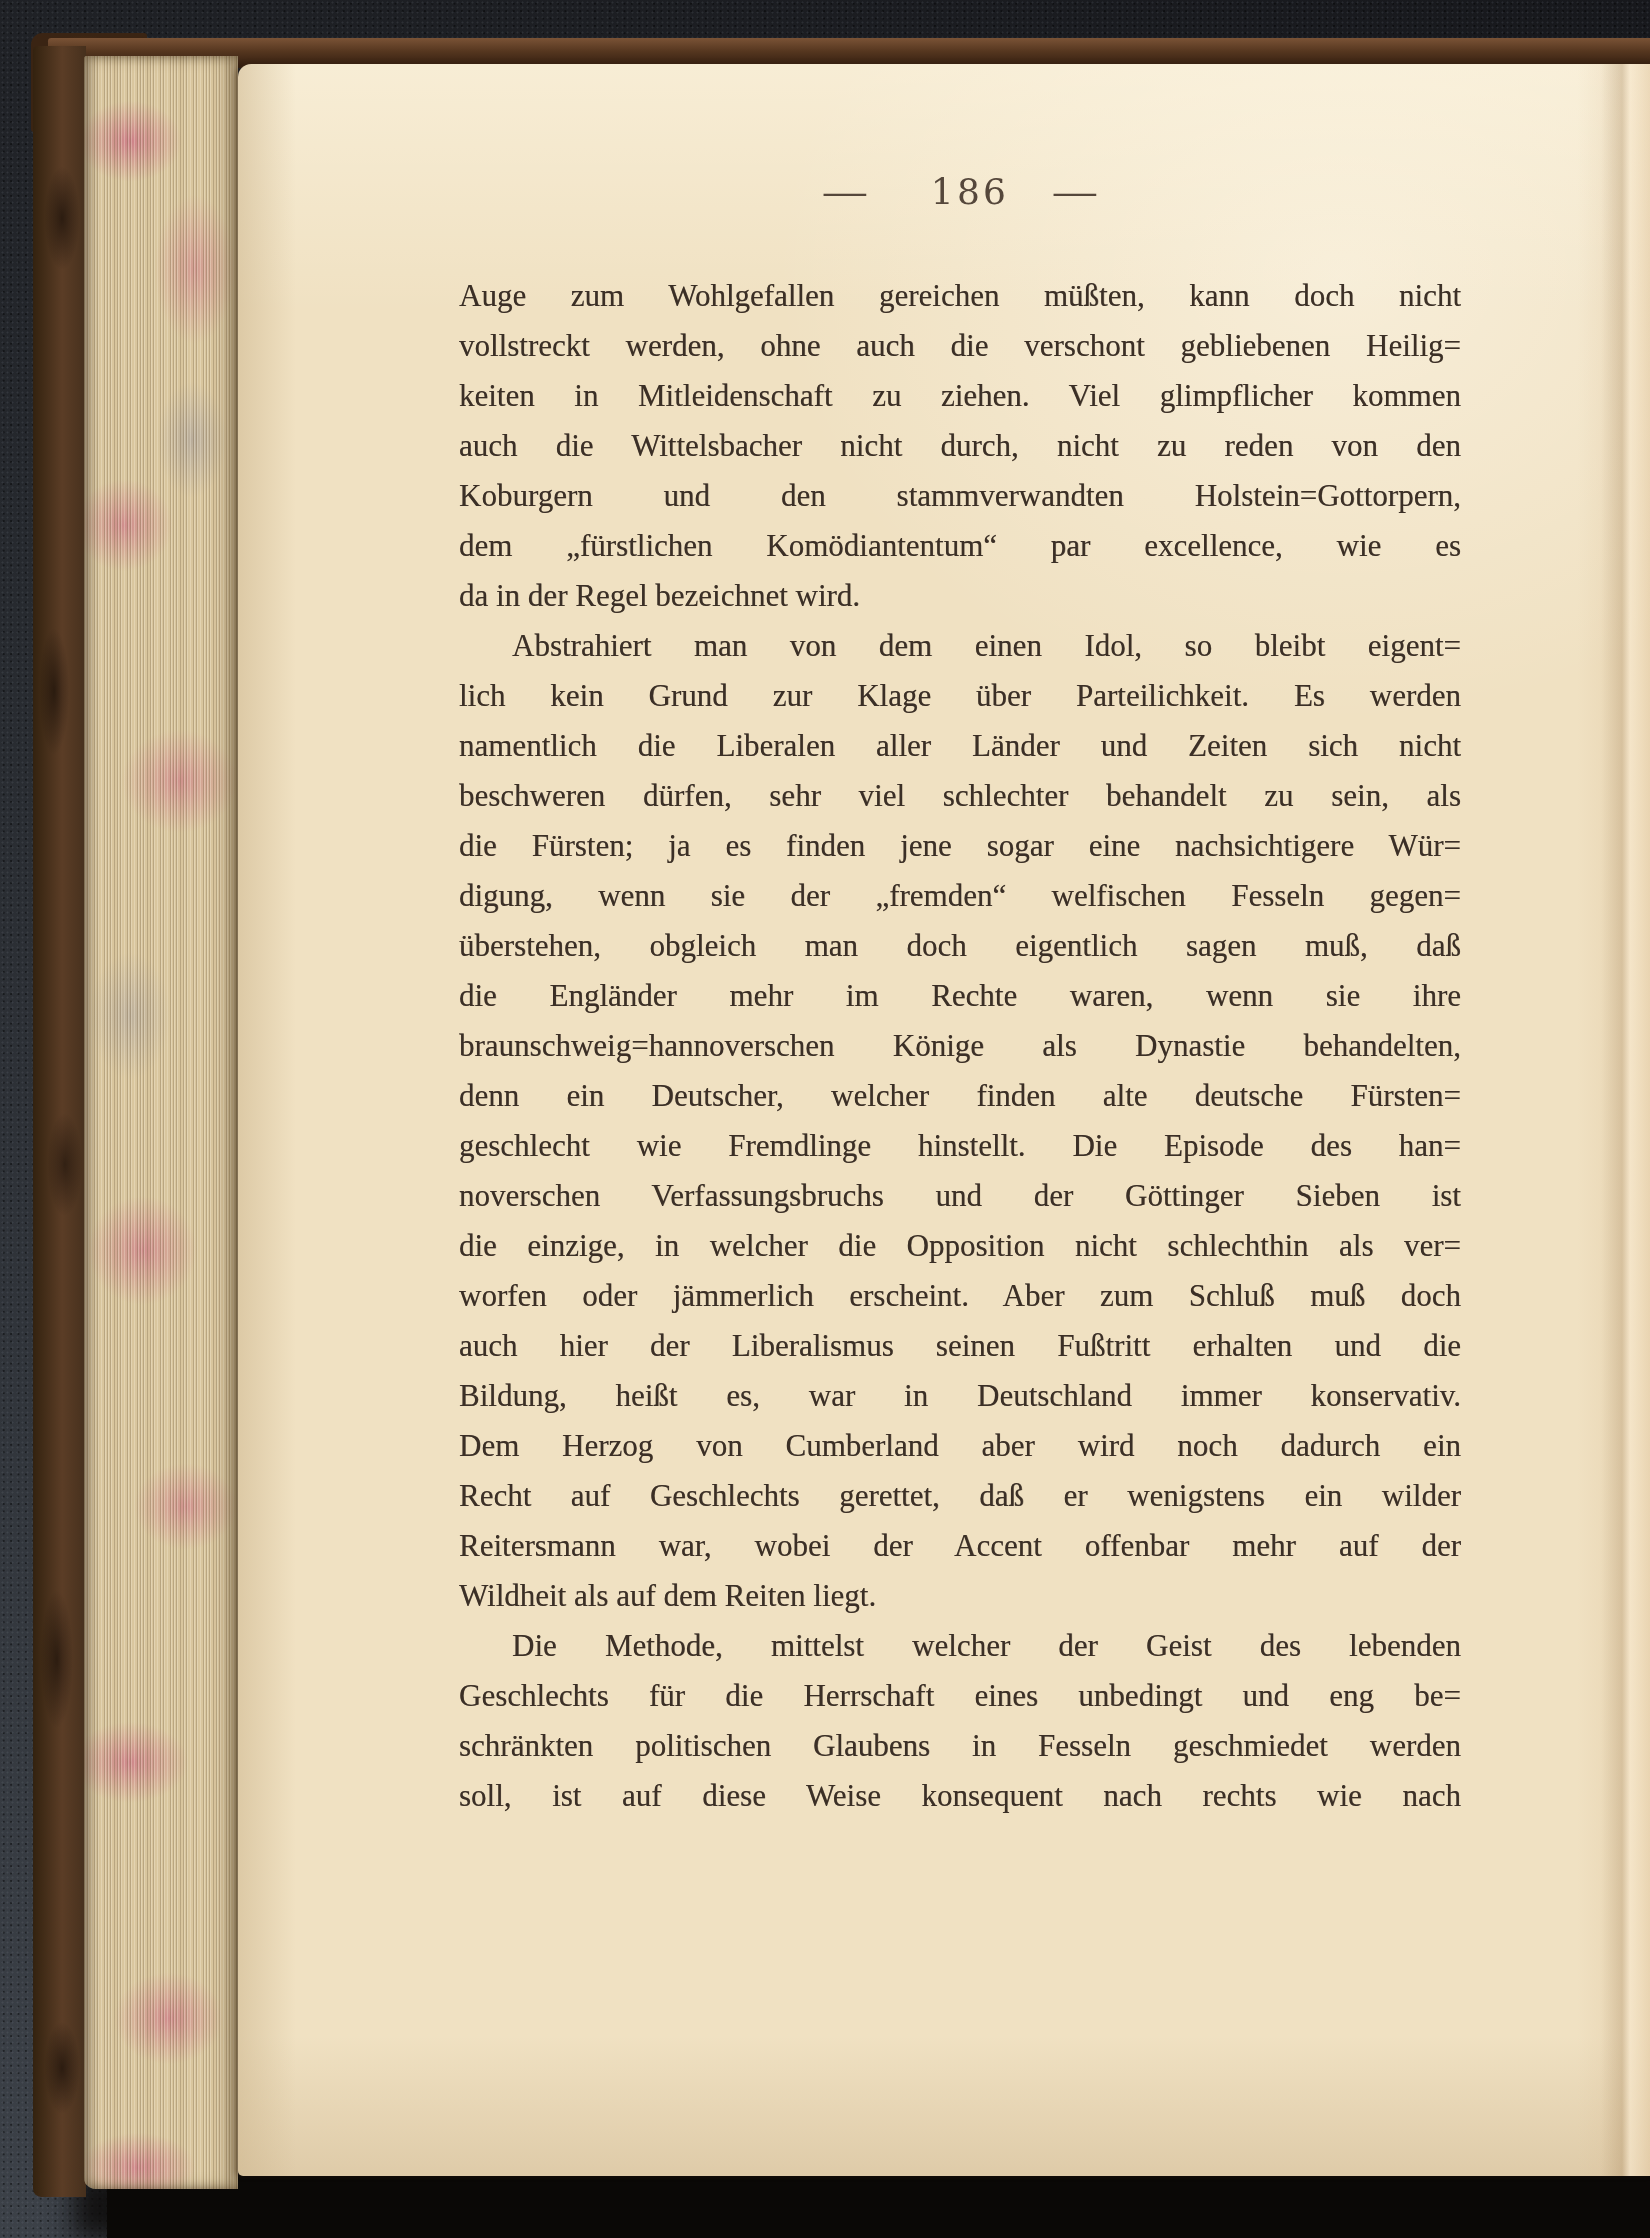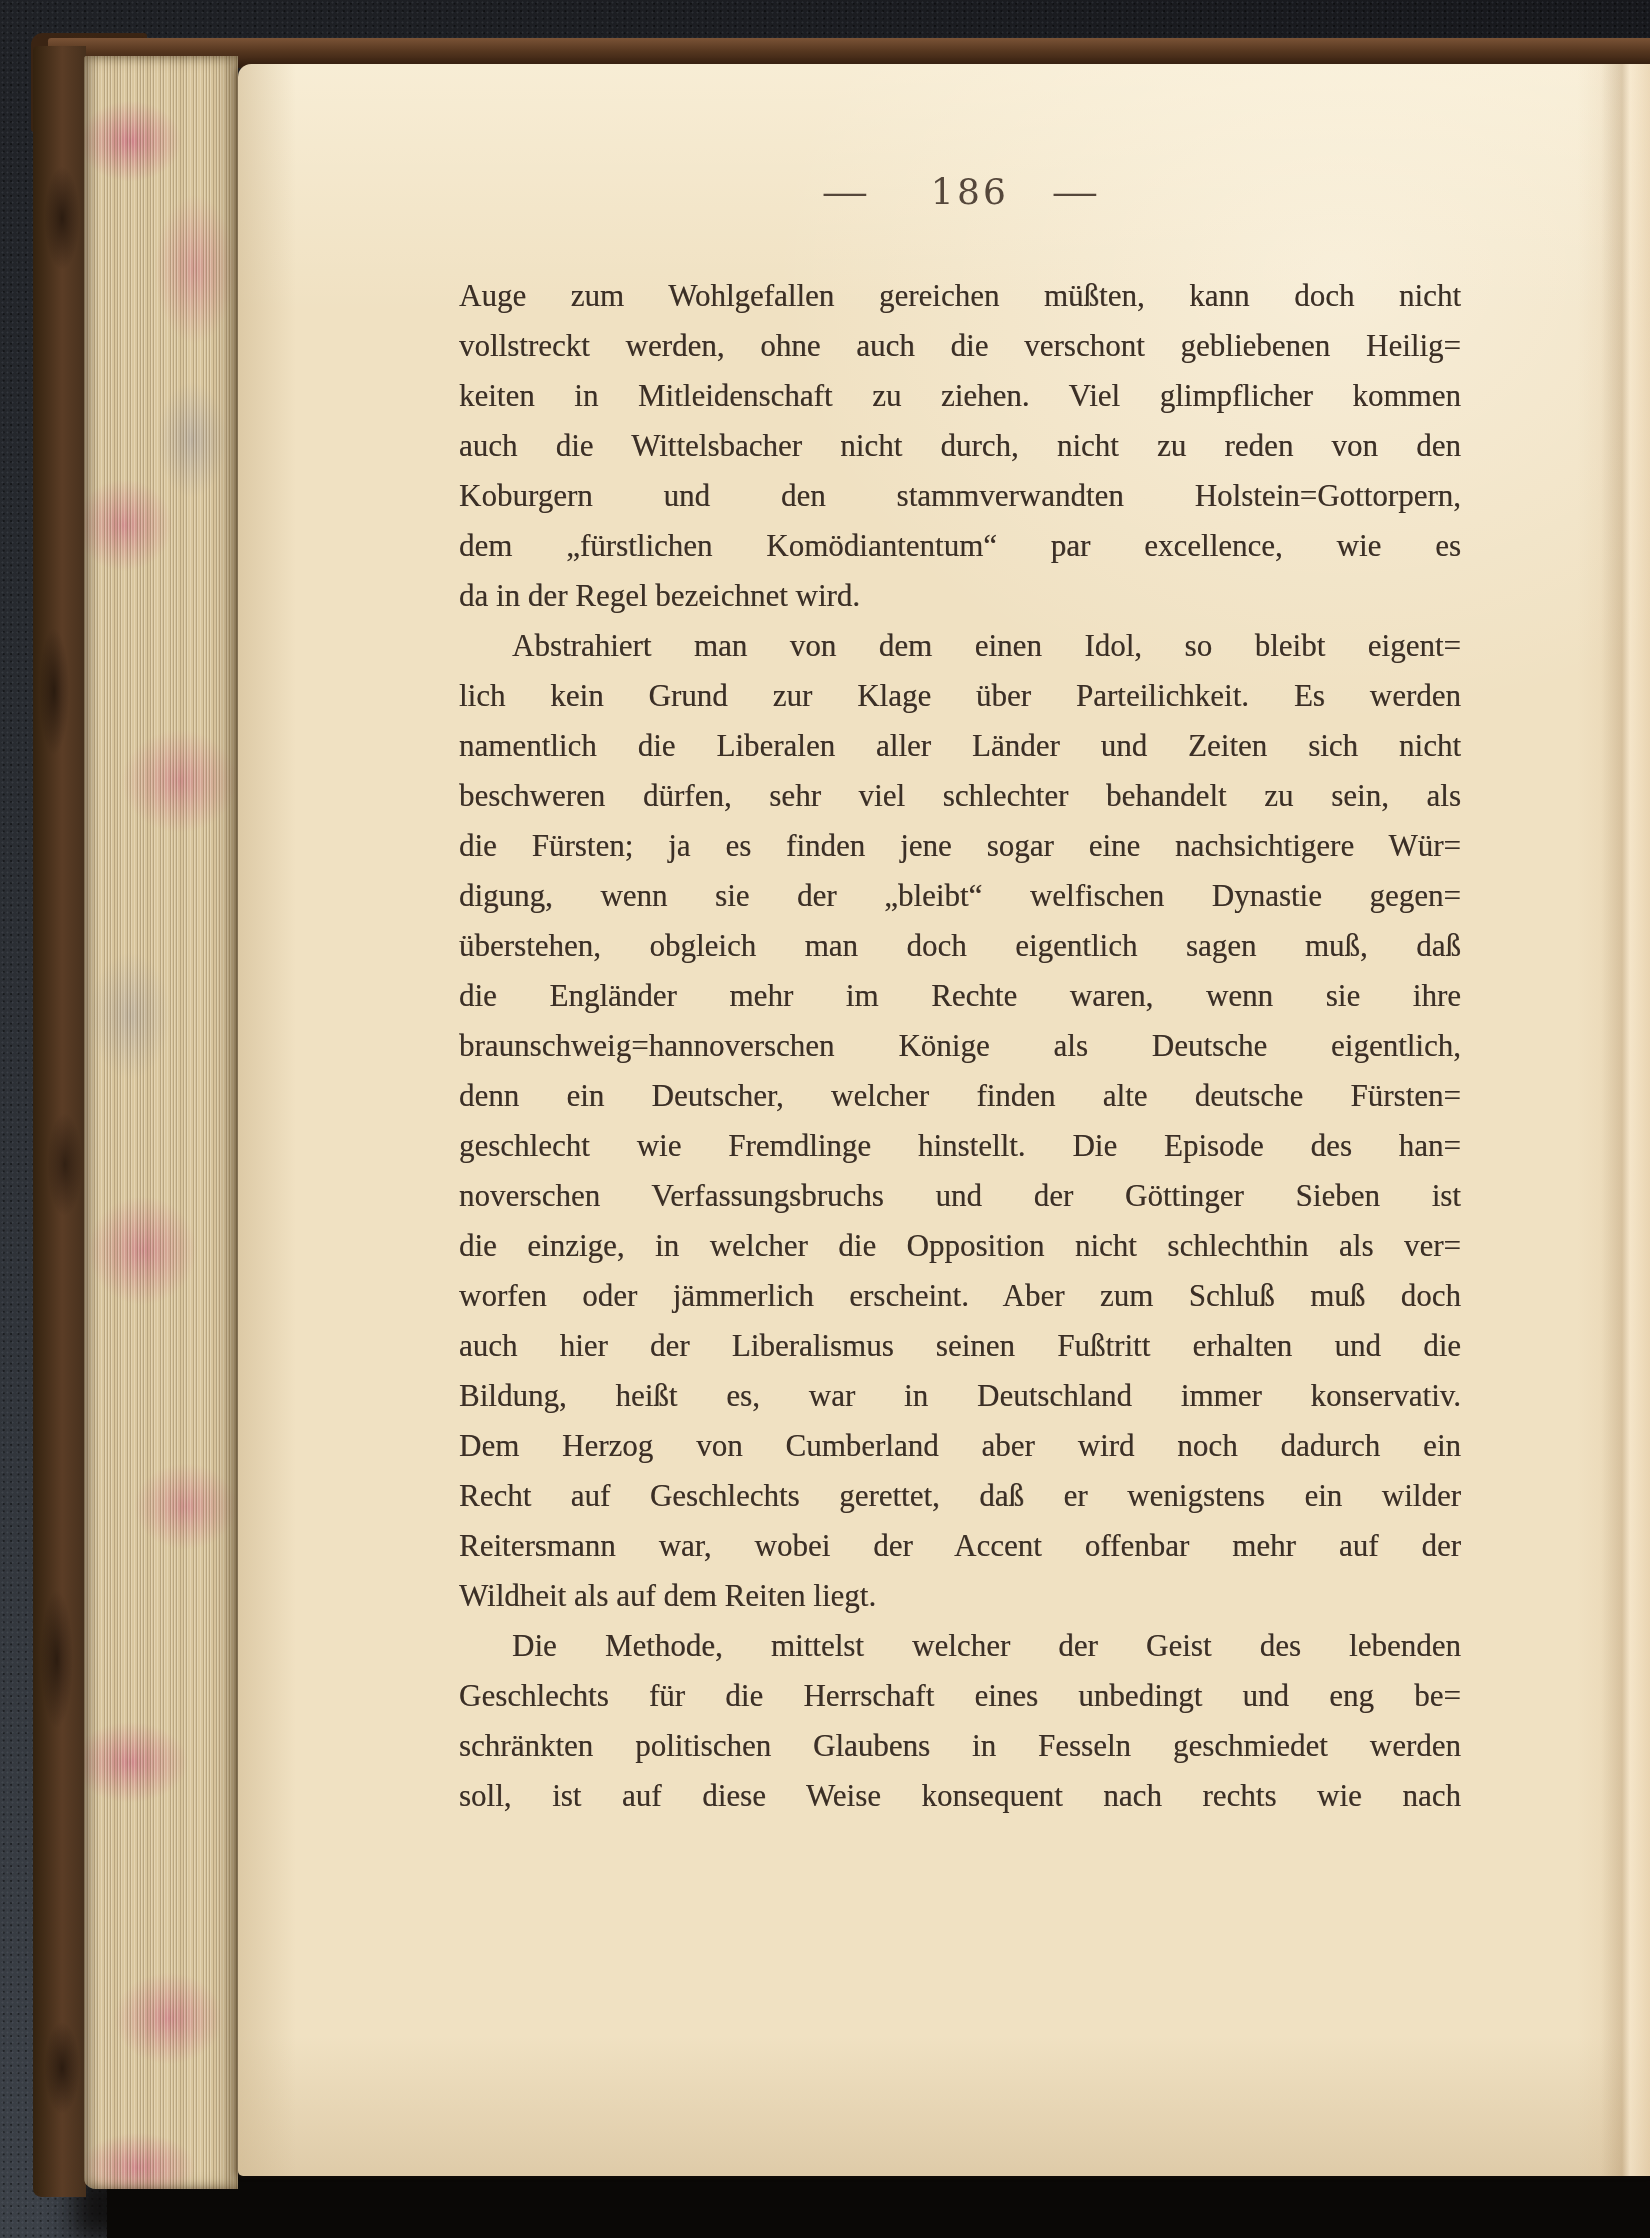--- a/index.html
+++ b/index.html
@@ -138,24 +138,24 @@
         <div class="line">keiten in Mitleidenschaft zu ziehen.  Viel glimpflicher kommen</div>
         <div class="line">auch die Wittelsbacher nicht durch, nicht zu reden von den</div>
         <div class="line">Koburgern und den stammverwandten Holstein=Gottorpern,</div>
         <div class="line">dem „fürstlichen Komödiantentum“ par excellence, wie es</div>
         <div class="line last">da in der Regel bezeichnet wird.</div>
         <div class="line indent">Abstrahiert man von dem einen Idol, so bleibt eigent=</div>
         <div class="line">lich kein Grund zur Klage über Parteilichkeit.  Es werden</div>
         <div class="line">namentlich die Liberalen aller Länder und Zeiten sich nicht</div>
         <div class="line">beschweren dürfen, sehr viel schlechter behandelt zu sein, als</div>
         <div class="line">die Fürsten; ja es finden jene sogar eine nachsichtigere Wür=</div>
-        <div class="line">digung, wenn sie der „bleibt“ welfischen Dynastie gegen=</div>
+        <div class="line">digung, wenn sie der „fremden“ welfischen Fesseln gegen=</div>
         <div class="line">überstehen, obgleich man doch eigentlich sagen muß, daß</div>
         <div class="line">die Engländer mehr im Rechte waren, wenn sie ihre</div>
-        <div class="line">braunschweig=hannoverschen Könige als Deutsche eigentlich,</div>
+        <div class="line">braunschweig=hannoverschen Könige als Dynastie behandelten,</div>
         <div class="line">denn ein Deutscher, welcher finden alte deutsche Fürsten=</div>
         <div class="line">geschlecht wie Fremdlinge hinstellt.  Die Episode des han=</div>
         <div class="line">noverschen Verfassungsbruchs und der Göttinger Sieben ist</div>
         <div class="line">die einzige, in welcher die Opposition nicht schlechthin als ver=</div>
         <div class="line">worfen oder jämmerlich erscheint.  Aber zum Schluß muß doch</div>
         <div class="line">auch hier der Liberalismus seinen Fußtritt erhalten und die</div>
         <div class="line">Bildung, heißt es, war in Deutschland immer konservativ.</div>
         <div class="line">Dem Herzog von Cumberland aber wird noch dadurch ein</div>
         <div class="line">Recht auf Geschlechts gerettet, daß er wenigstens ein wilder</div>
         <div class="line">Reitersmann war, wobei der Accent offenbar mehr auf der</div>

